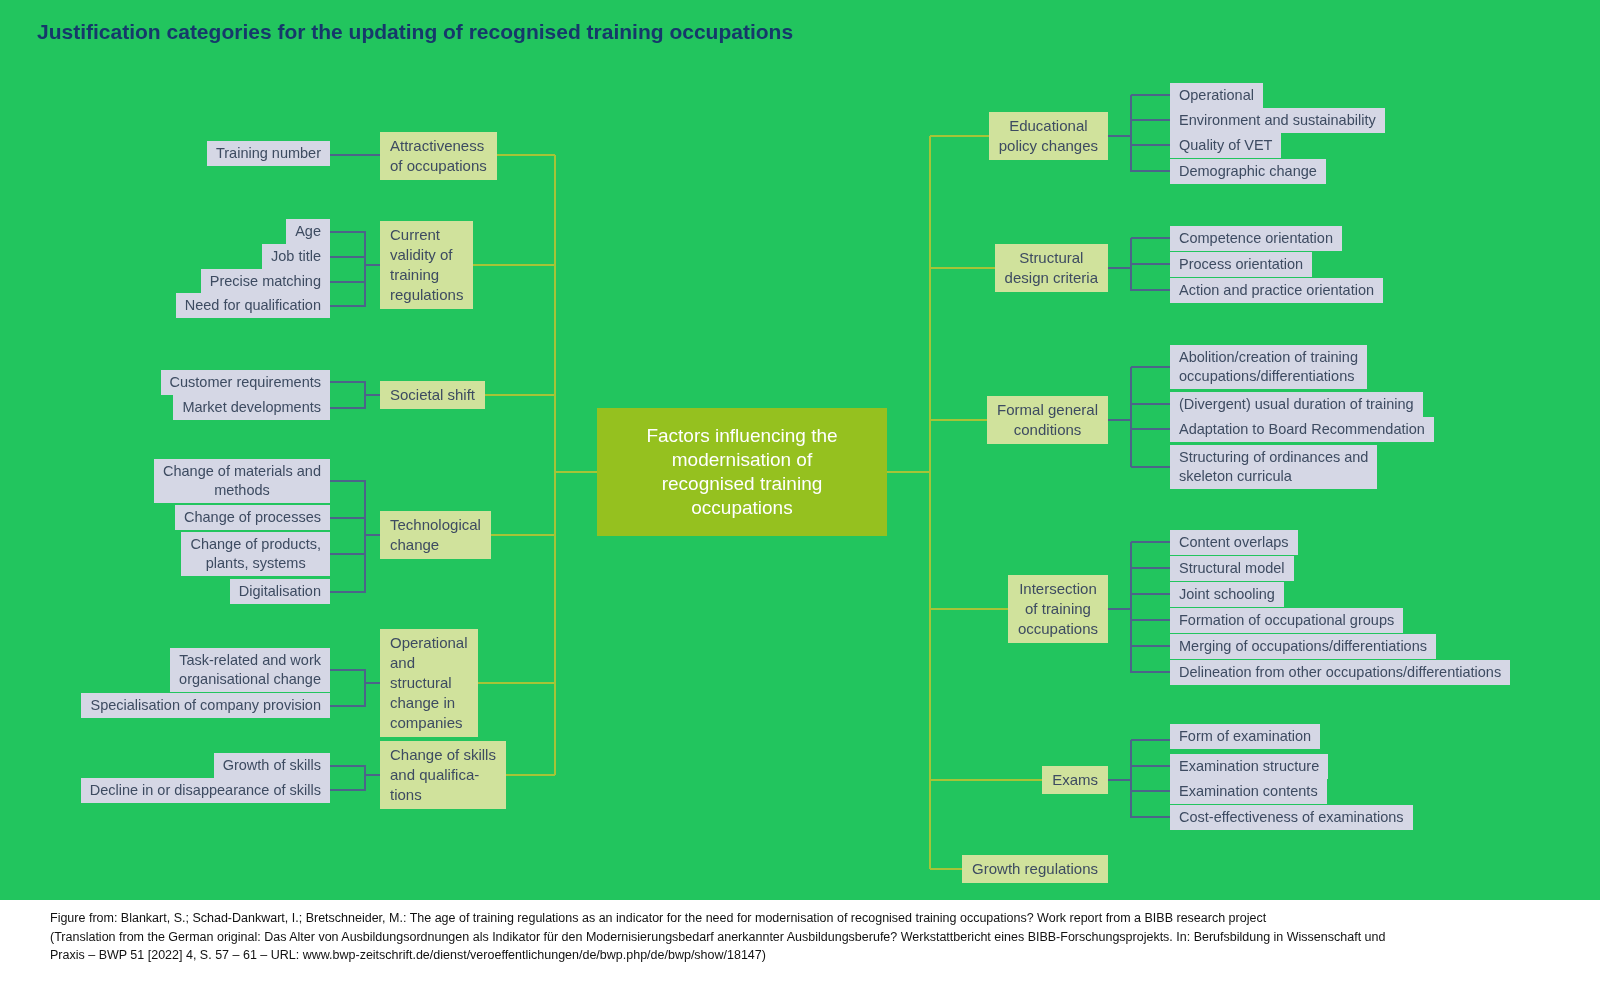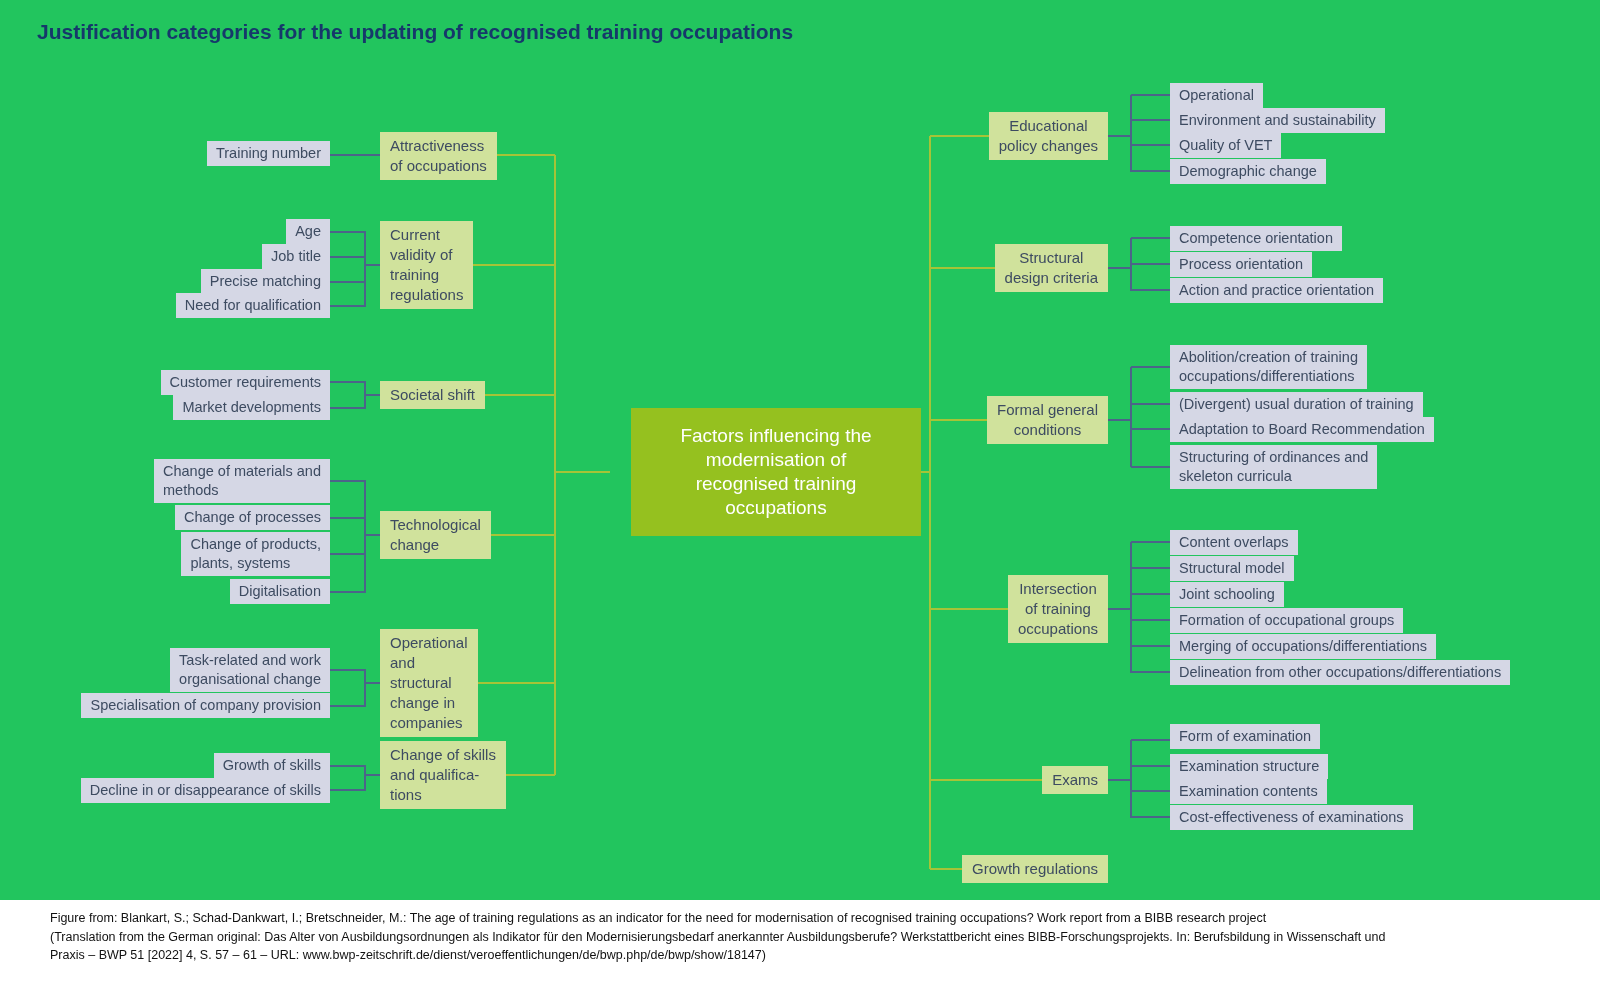--- a/index.html
+++ b/index.html
@@ -13,33 +13,32 @@
     font-size:21px; font-weight:bold; color:#16386b;
   }
   svg.lines { position:absolute; left:0; top:0; }
   .node {
     position:absolute; white-space:pre-line; color:#3d4b61;
     box-sizing:border-box;
   }
   .leaf {
     background:#d5d7e5; font-size:14.5px; line-height:19px; padding:3px 9px;
   }
-  .leaf-l { right:1270px; text-align:left; }
+  .leaf-l { right:1270px; text-align:center; }
   .leaf-r { left:1170px; text-align:left; }
   .green {
     background:#d0e29c; font-size:15px; line-height:20px; padding:4px 10px;
   }
   .green-l { left:380px; text-align:left; }
   .green-r { right:492px; text-align:center; }
   .central {
     left:597px; top:408px; width:290px; height:128px;
     background:#95c11f; color:#ffffff; font-size:19px; line-height:24px;
     display:flex; align-items:center; justify-content:center; text-align:center;
     padding:16px 28px;
-    margin-left:34px;
   }
   .footer {
     position:absolute; left:0; top:900px; width:1600px; height:92px;
     background:#ffffff;
   }
   .footer-text { position:absolute; left:50px; top:9px; }
   .footer-text p {
     margin:0; font-size:12.5px; line-height:18.5px; color:#111111;
     white-space:nowrap;
   }

